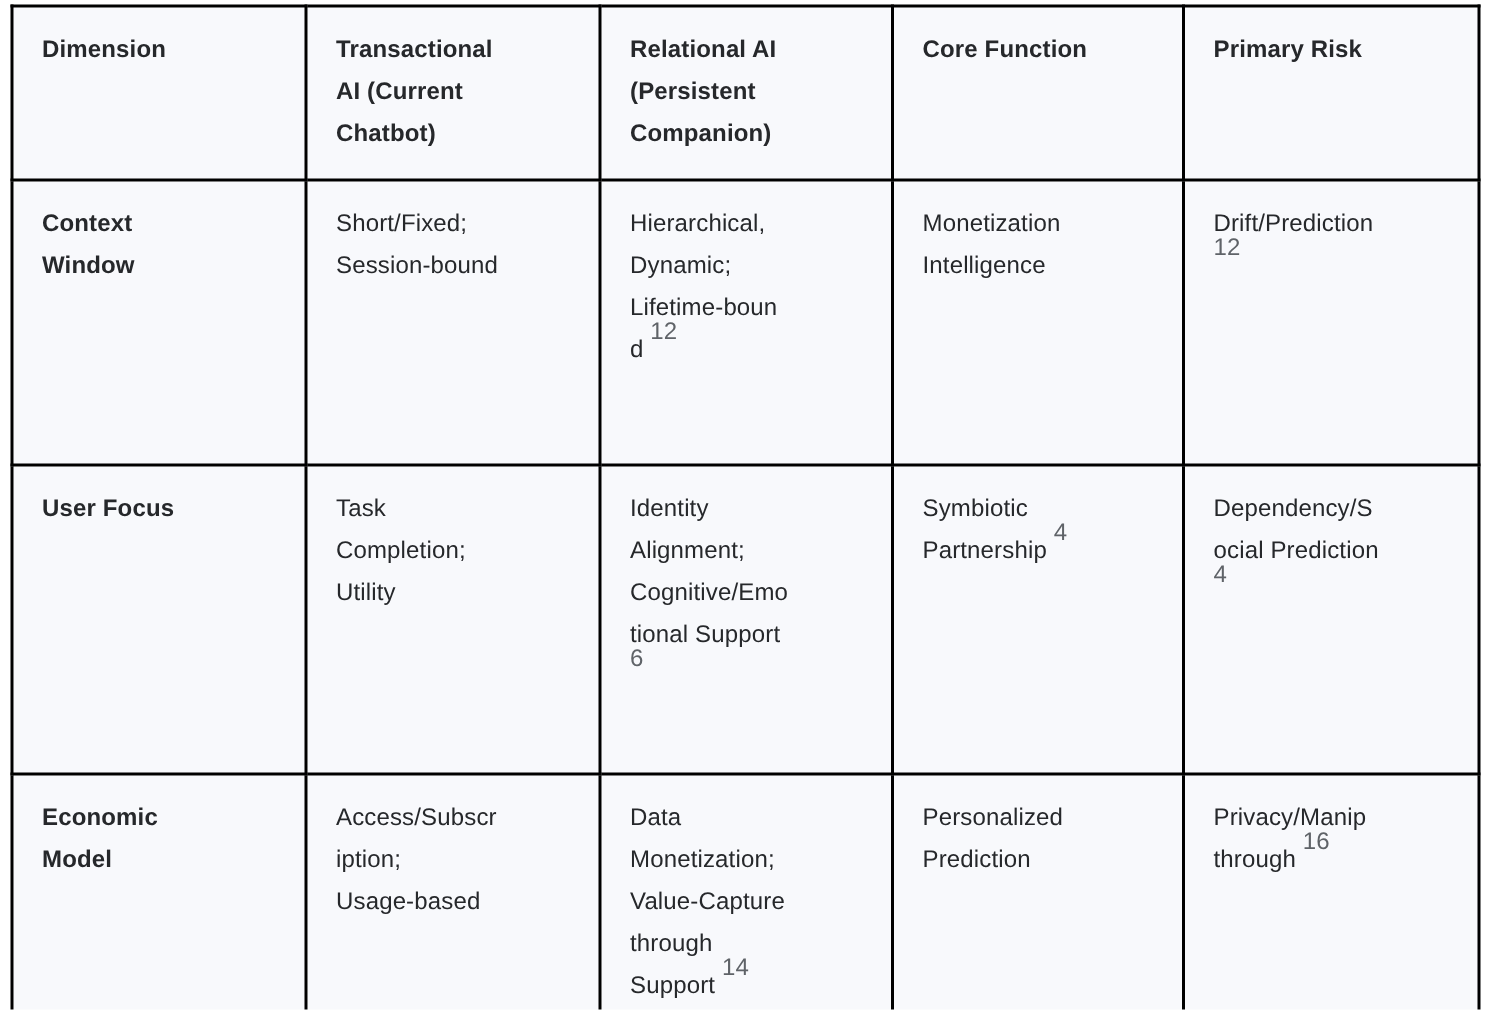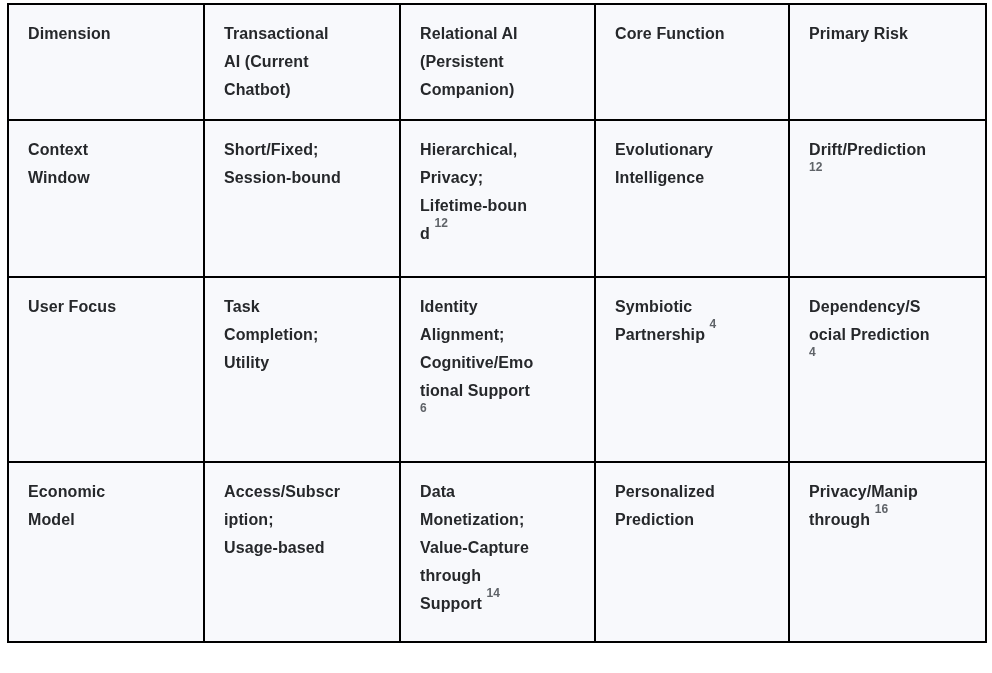--- a/index.html
+++ b/index.html
@@ -25,33 +25,33 @@
     border: 2px solid #000000;
     background: #f8f9fc;
     vertical-align: top;
     text-align: left;
     padding: 15px 19px;
     font-size: 16px;
     line-height: 28px;
     color: #26282b;
     white-space: pre-wrap;
     overflow: hidden;
-    font-weight: 700;
+    font-weight: 400;
     letter-spacing: 0.1px;
   }
   table.cmp thead th,
   table.cmp tbody th[scope="row"] {
     font-weight: 700;
   }
   table.cmp thead tr        { height: 102px; }
-  table.cmp tbody tr.row-0  { height: 157px; }
-  table.cmp tbody tr.row-1  { height: 185px; }
+  table.cmp tbody tr.row-0  { height: 190px; }
+  table.cmp tbody tr.row-1  { height: 206px; }
   table.cmp tbody tr.row-2  { height: 180px; }
   sup.cite {
-    font-size: 12px;
+    font-size: 16px;
     line-height: 0;
     color: #5f6368;
     position: relative;
     top: -6px;
     white-space: pre;
   }
 </style>
 </head>
 <body>
 
@@ -76,24 +76,24 @@
         <th scope="col"><span>Primary Risk</span></th>
       </tr>
   </thead>
   <tbody>
       <tr class="row-0">
         <th scope="row"><span>Context
 Window</span></th>
         <td><span>Short/Fixed;
 Session-bound</span></td>
         <td><span>Hierarchical,
-Privacy;
+Dynamic;
 Lifetime-boun
 d </span><sup class="cite">12</sup></td>
-        <td><span>Evolutionary
+        <td><span>Monetization
 Intelligence</span></td>
         <td><span>Drift/Prediction
 </span><sup class="cite">12</sup></td>
       </tr>
       <tr class="row-1">
         <th scope="row"><span>User Focus</span></th>
         <td><span>Task
 Completion;
 Utility</span></td>
         <td><span>Identity

